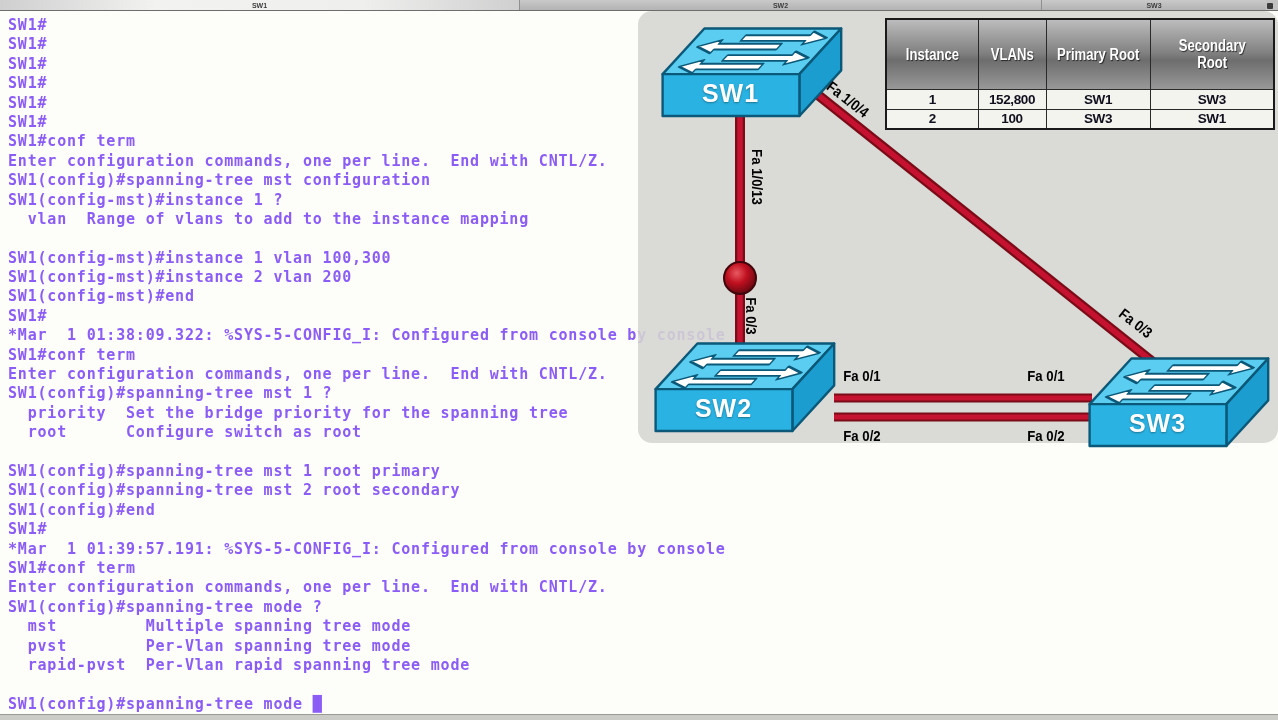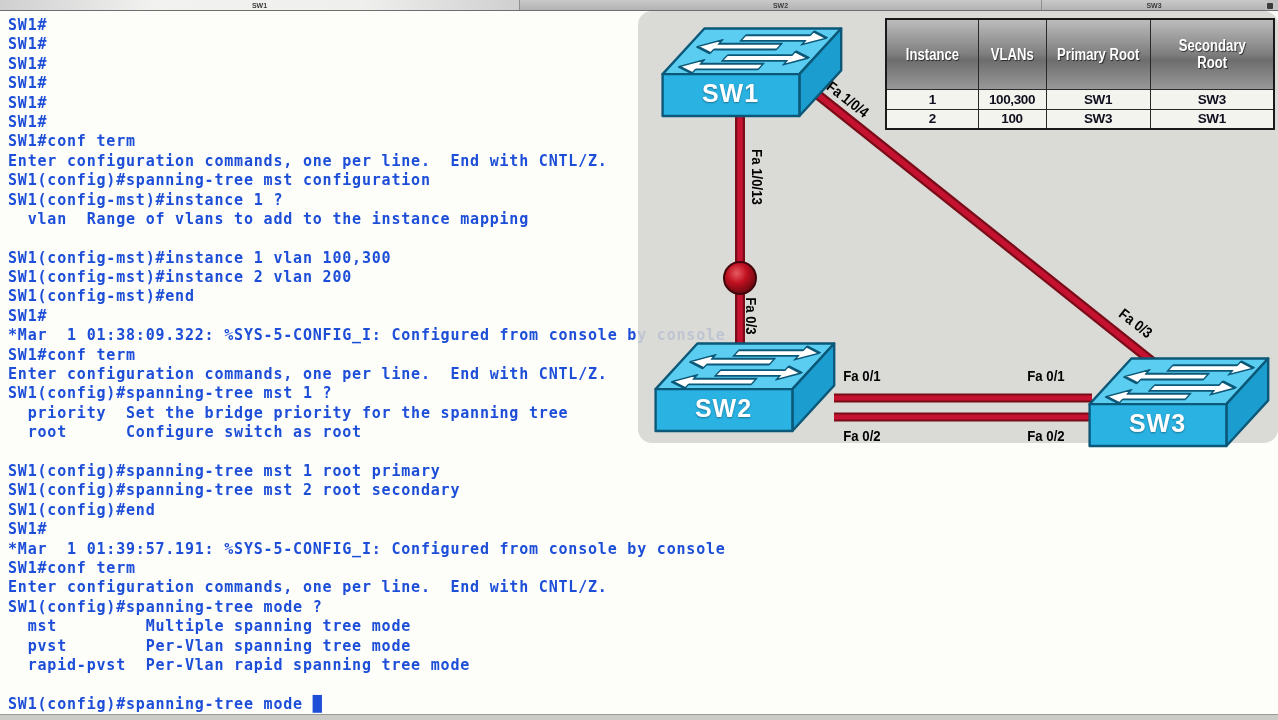--- a/index.html
+++ b/index.html
@@ -15,21 +15,21 @@
   .tab.active { background:linear-gradient(90deg,#cfcfcf,#f2f2f1 30%,#efefee 70%,#cfcfcf); }
   .tab1 { width:520px; } .tab2 { width:522px; } .tab3 { width:224px; border-right:none; }
   .tabbar-btn { position:absolute; right:5px; top:3px; width:6px; height:6px;
                 background:#3b3b3b; border-radius:1px; }
 
   
   .terminal { position:absolute; top:12px; left:0; width:1278px; height:702px;
               background:#fdfdfa; padding:4px 0 0 8px; z-index:1;
               font-family:"DejaVu Sans Mono", monospace; font-weight:bold;
               font-size:15px; letter-spacing:0.8px; line-height:19.4px;
-              color:#1d4ed8; white-space:pre; }
+              color:#8b5cf6; white-space:pre; }
   .tline { height:19.4px; }
 
   
   .bottom-strip { position:absolute; bottom:0; left:0; width:1278px; height:6px;
                   background:#cbcbc7; border-top:1px solid #9a9a96; z-index:40; }
 
   
   .panel { position:absolute; left:638px; top:11px; width:640px; height:432px;
            background:rgba(213,213,208,0.88); border-radius:14px; z-index:10; }
   .links-svg { position:absolute; left:0; top:0; width:640px; height:432px; }
@@ -169,21 +169,21 @@
       <tr>
         <th><span>Instance</span></th>
         <th><span>VLANs</span></th>
         <th><span>Primary Root</span></th>
         <th><span>Secondary Root</span></th>
       </tr>
     </thead>
     <tbody>
         <tr>
           <td>1</td>
-          <td>100,300</td>
+          <td>152,800</td>
           <td>SW1</td>
           <td>SW3</td>
         </tr>
         <tr>
           <td>2</td>
           <td>100</td>
           <td>SW3</td>
           <td>SW1</td>
         </tr>
       </tbody>

